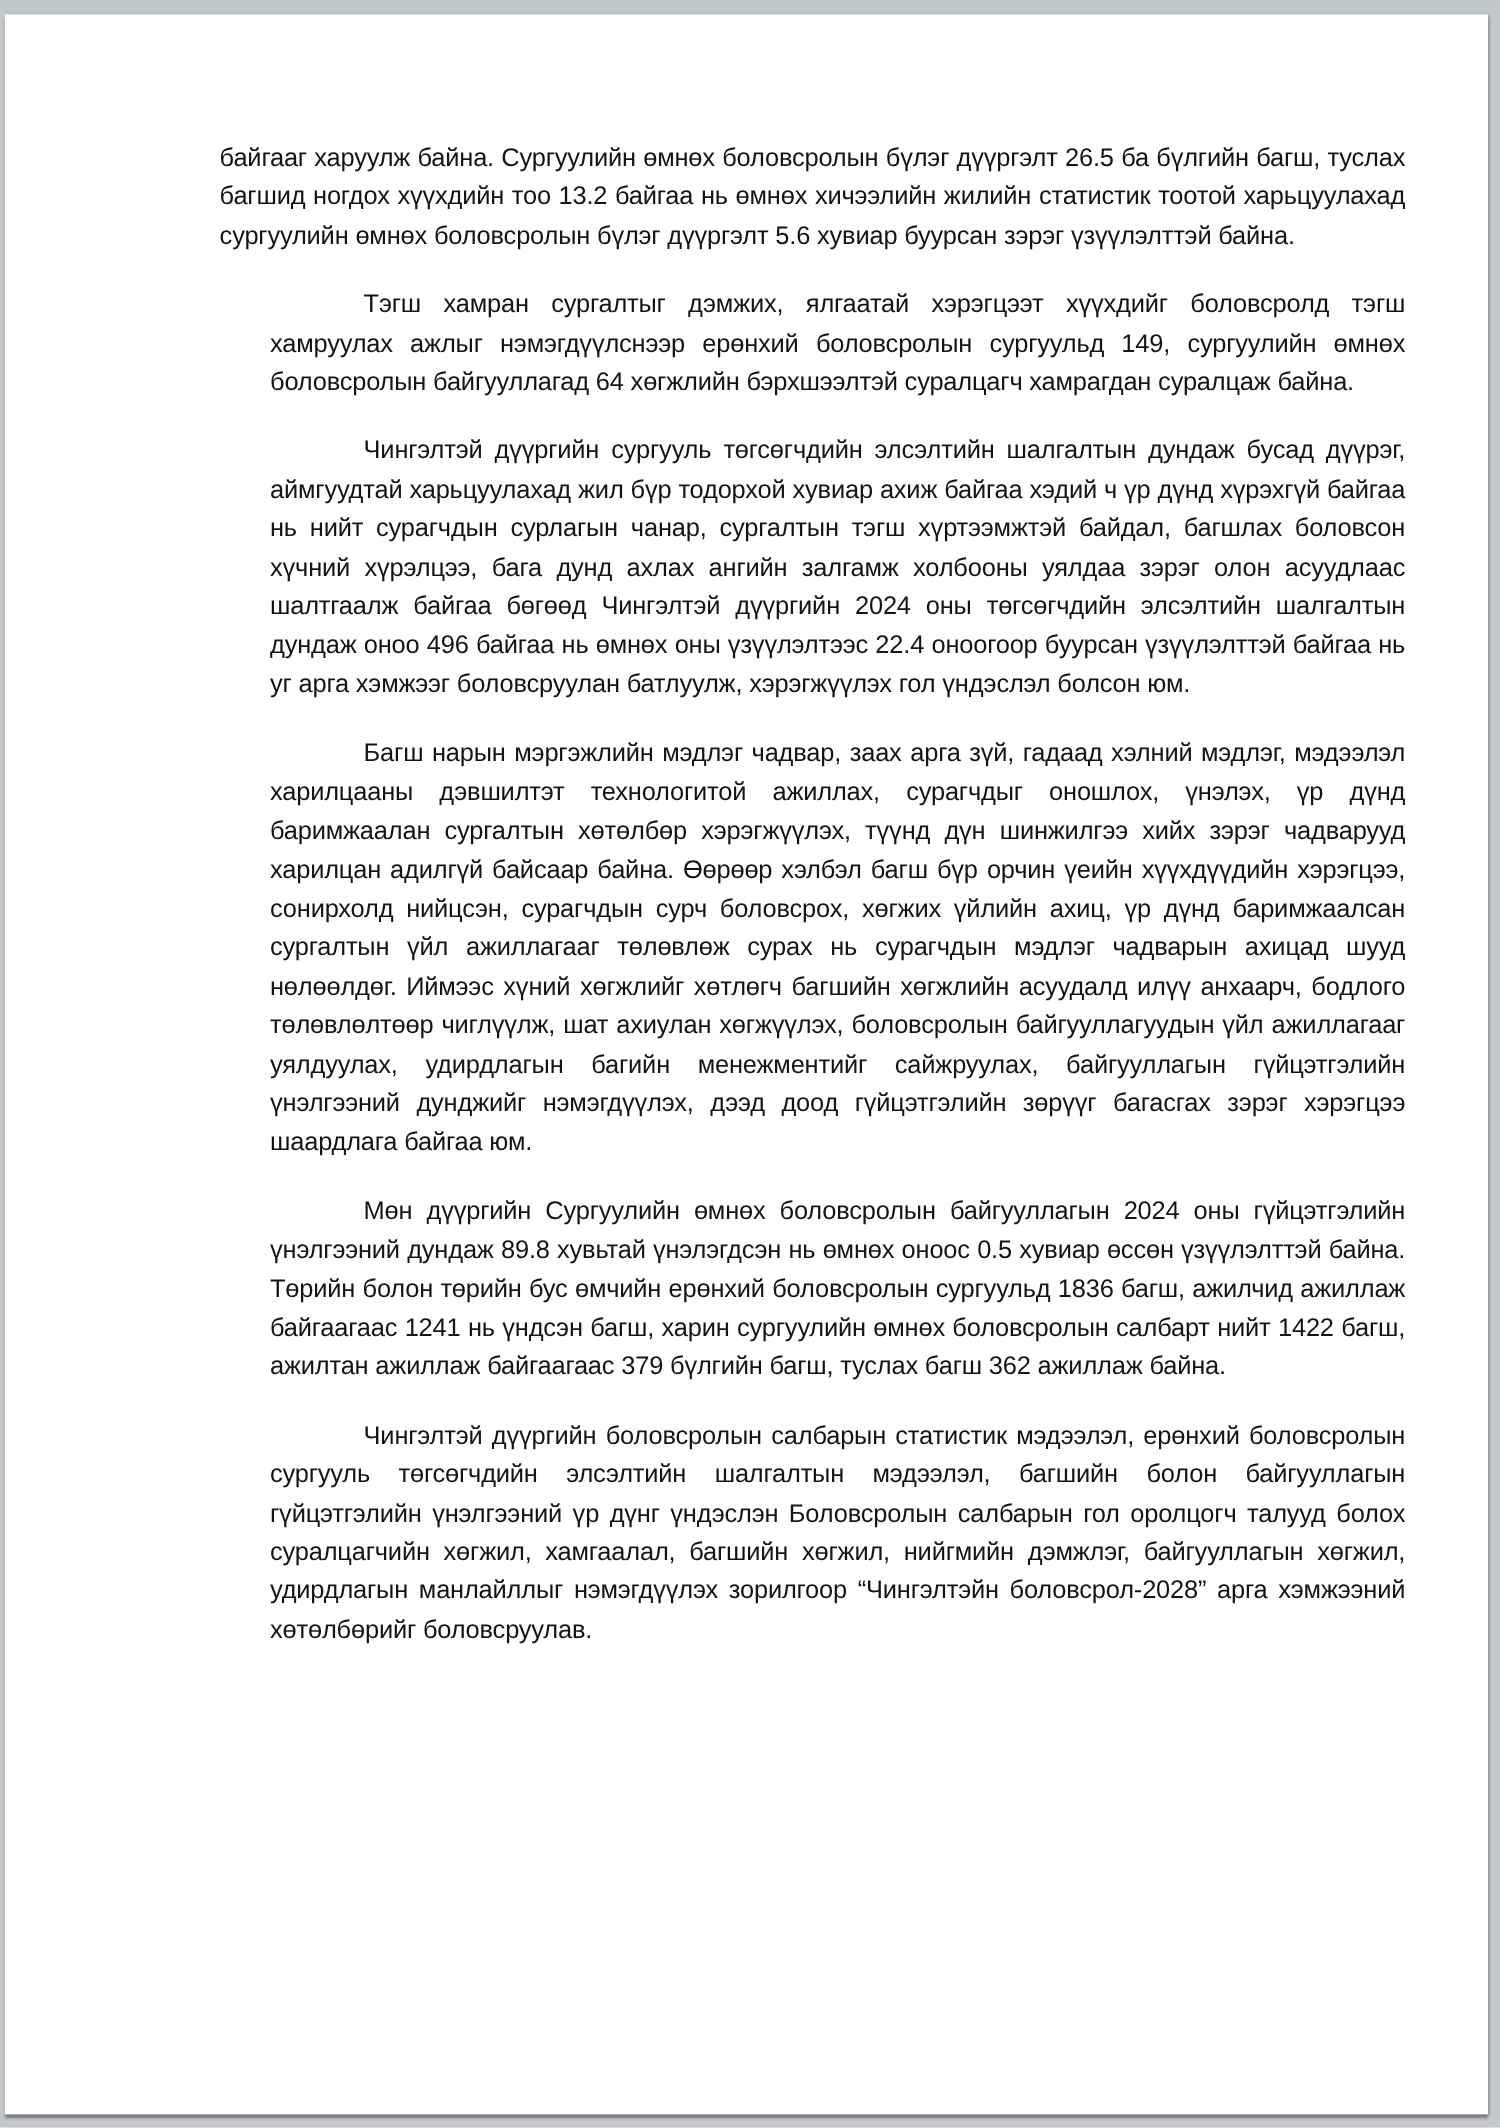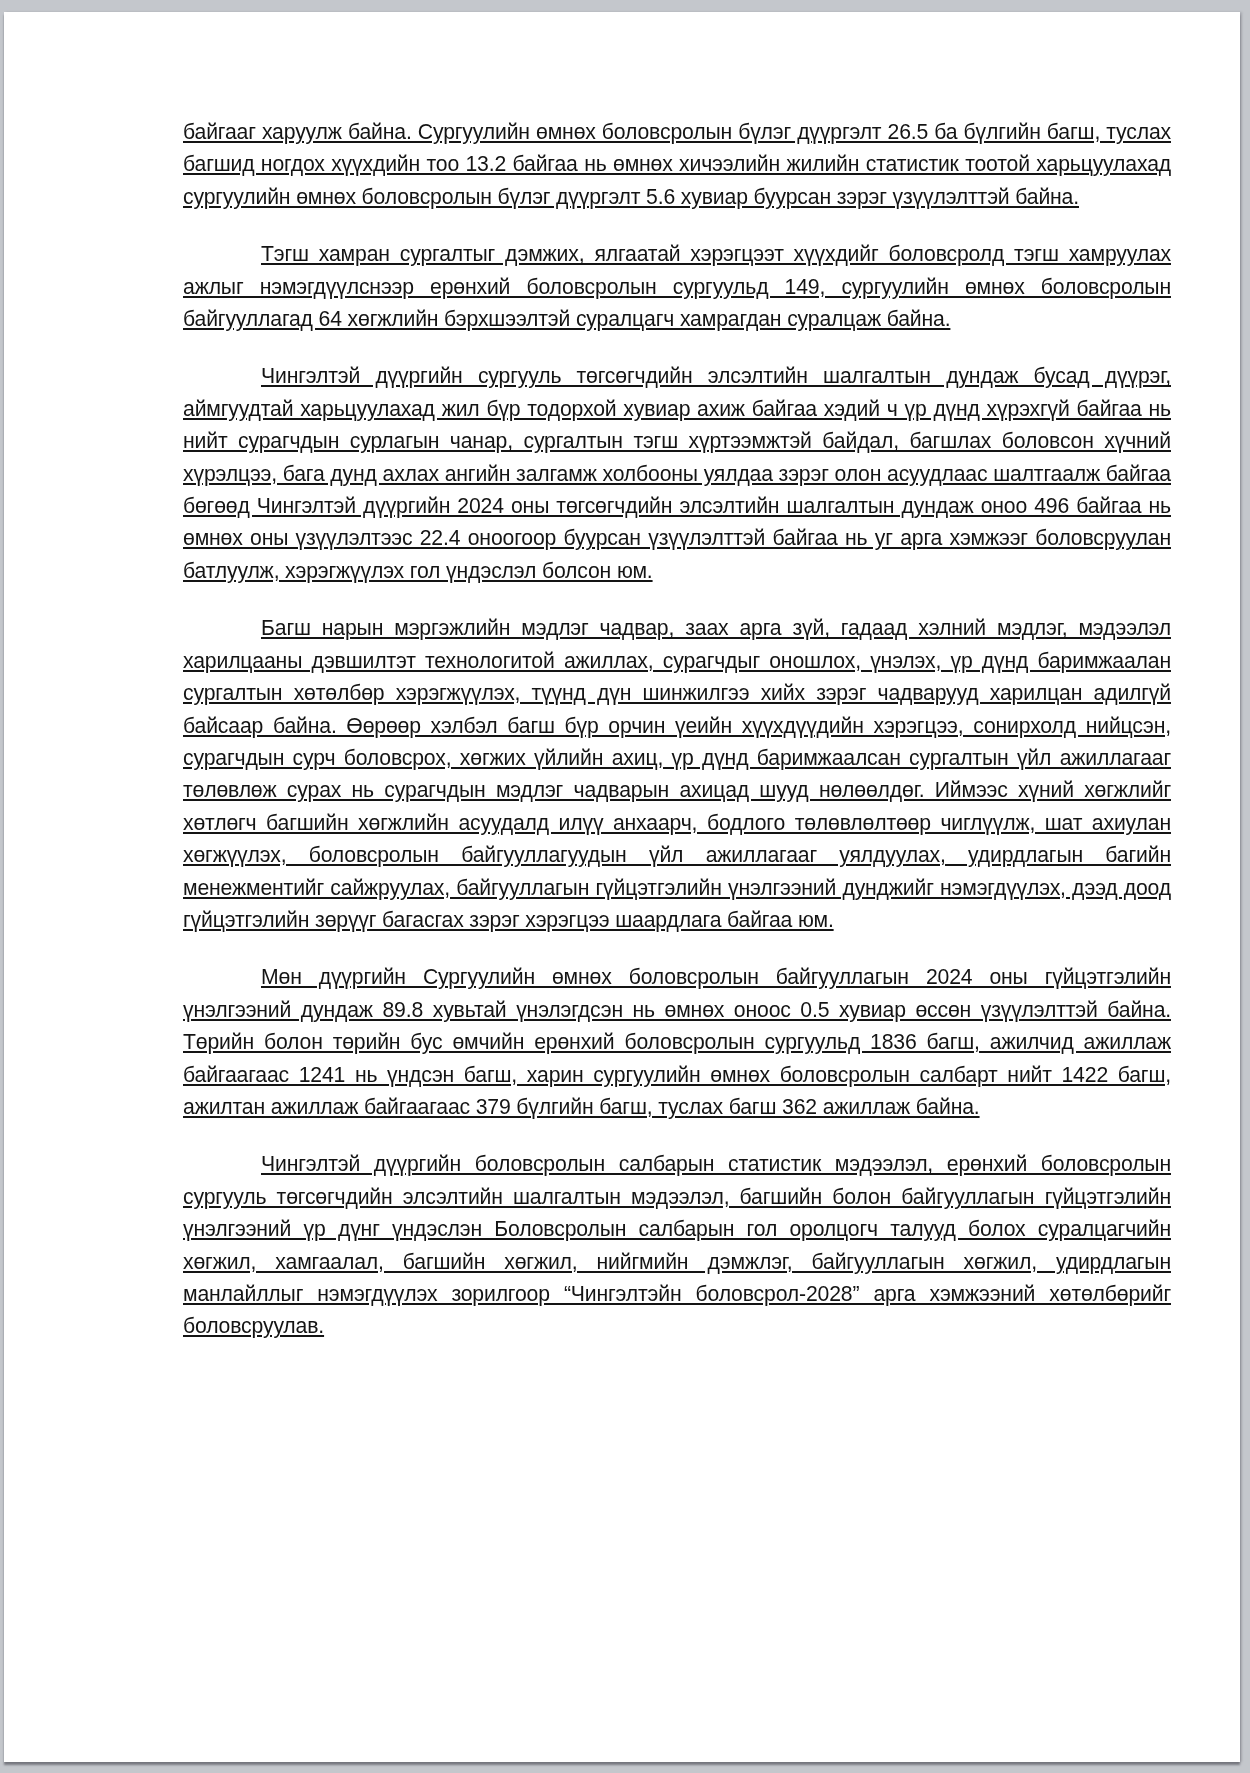--- a/index.html
+++ b/index.html
@@ -30,24 +30,24 @@
       font-family: "Liberation Sans", sans-serif;
       font-size: 21.2px;
       line-height: 32.4px;
       color: #141414;
       letter-spacing: -0.15px;
     }
     .para {
       margin: 0 0 25px 0;
       text-align: justify;
       text-align-last: left;
-      text-decoration: underline;
     }
     .para.indent {
       text-indent: 78px;
+      margin-left: 42px;
     }
   </style>
 </head>
 <body>
 
 <div class="page">
   <div class="text-block">
     <p class="para">байгааг харуулж байна. Сургуулийн өмнөх боловсролын бүлэг дүүргэлт 26.5 ба бүлгийн багш, туслах багшид ногдох хүүхдийн тоо 13.2 байгаа нь өмнөх хичээлийн жилийн статистик тоотой харьцуулахад сургуулийн өмнөх боловсролын бүлэг дүүргэлт 5.6 хувиар буурсан зэрэг үзүүлэлттэй байна.</p>
     <p class="para indent">Тэгш хамран сургалтыг дэмжих, ялгаатай хэрэгцээт хүүхдийг боловсролд тэгш хамруулах ажлыг нэмэгдүүлснээр ерөнхий боловсролын сургуульд 149, сургуулийн өмнөх боловсролын байгууллагад 64 хөгжлийн бэрхшээлтэй суралцагч хамрагдан суралцаж байна.</p>
     <p class="para indent">Чингэлтэй дүүргийн сургууль төгсөгчдийн элсэлтийн шалгалтын дундаж бусад дүүрэг, аймгуудтай харьцуулахад жил бүр тодорхой хувиар ахиж байгаа хэдий ч үр дүнд хүрэхгүй байгаа нь нийт сурагчдын сурлагын чанар, сургалтын тэгш хүртээмжтэй байдал, багшлах боловсон хүчний хүрэлцээ, бага дунд ахлах ангийн залгамж холбооны уялдаа зэрэг олон асуудлаас шалтгаалж байгаа бөгөөд Чингэлтэй дүүргийн 2024 оны төгсөгчдийн элсэлтийн шалгалтын дундаж оноо 496 байгаа нь өмнөх оны үзүүлэлтээс 22.4 оноогоор буурсан үзүүлэлттэй байгаа нь уг арга хэмжээг боловсруулан батлуулж, хэрэгжүүлэх гол үндэслэл болсон юм.</p>

